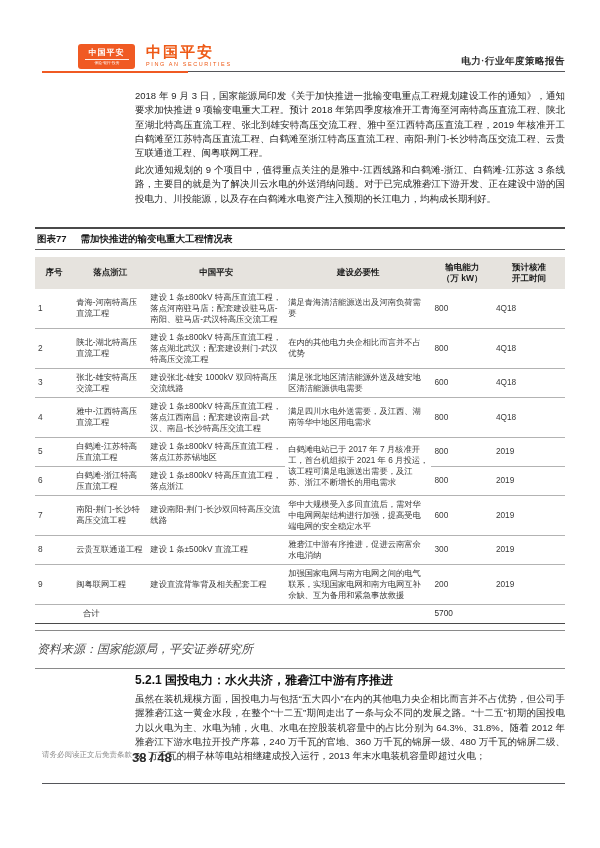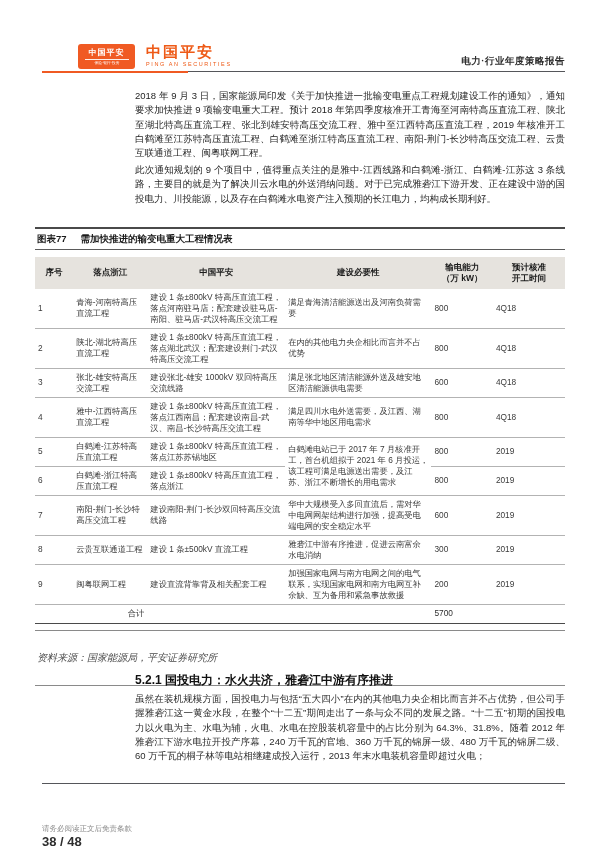--- a/index.html
+++ b/index.html
@@ -37,32 +37,32 @@
   table.projects { width:100%; border-collapse:collapse; table-layout:fixed; margin-top:7px;
                    font-size:8.3px; color:#3a3a3a; }
   col.c1{width:7.2%} col.c2{width:14%} col.c3{width:26%} col.c4{width:27.6%} col.c5{width:11.6%} col.c6{width:13.6%}
   table.projects th { background:#e6e3de; font-weight:bold; color:#1c1c1c; text-align:center;
                       vertical-align:middle; padding:5px 2px; font-size:8.5px; line-height:11px; white-space:pre-line; }
   table.projects td { border-bottom:1px solid #b3b3b3; vertical-align:middle; padding:3px 3px;
                       line-height:11px; text-align:left; }
   td.c-center { text-align:center; }
   td.c-name { line-height:11.5px; }
   tr.total-row td { border-bottom:1.5px solid #4a4a4a; border-top:0; padding:3.5px 3px; color:#2e2e2e; }
-  tr.total-row td.t-label { text-align:right; }
+  tr.total-row td.t-label { text-align:center; }
   .source-note { margin-top:6px; border-top:1px solid #8a8a8a; border-bottom:1px solid #8a8a8a;
-                 padding:20px 2px; font-size:10px; font-style:italic; color:#4c4c4c; }
+                 padding:10px 2px; font-size:12px; font-style:italic; color:#4c4c4c; }
 
   
   .section-heading { position:absolute; top:672px; left:135px; width:430px;
                      font-size:12px; font-weight:bold; color:#111; }
   #p3 { top:692px; font-weight:normal; color:#2b2b2b; }
 
   
   .footer-rule { position:absolute; top:783px; left:42px; right:35px; border-top:1px solid #55565a; }
-  .footer { position:absolute; top:824px; left:42px; right:35px; display:flex; justify-content:flex-start; align-items:flex-start;flex-direction:column; }
+  .footer { position:absolute; top:750px; left:42px; right:35px; display:flex; justify-content:flex-start; align-items:flex-start; }
   .footer .disclaimer { font-size:7.5px; color:#8c8c8c; }
   .footer .page-num { font-size:13px; color:#2e2e2e; font-weight:600; }
 </style>
 </head>
 <body>
 
 <div class="page">
 
   <div class="header">
     <div class="logo-wrap">

